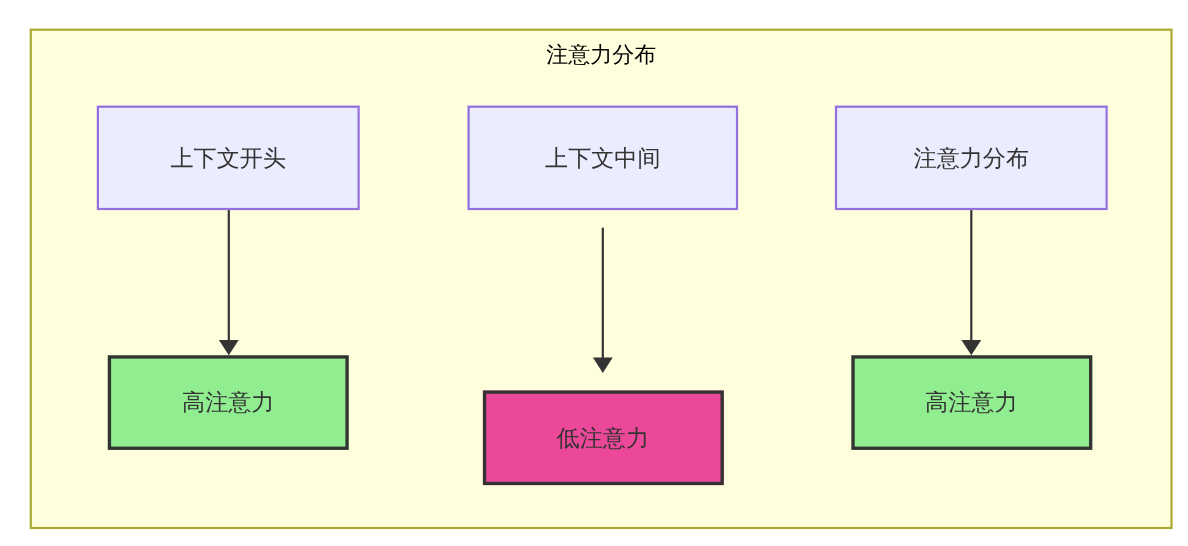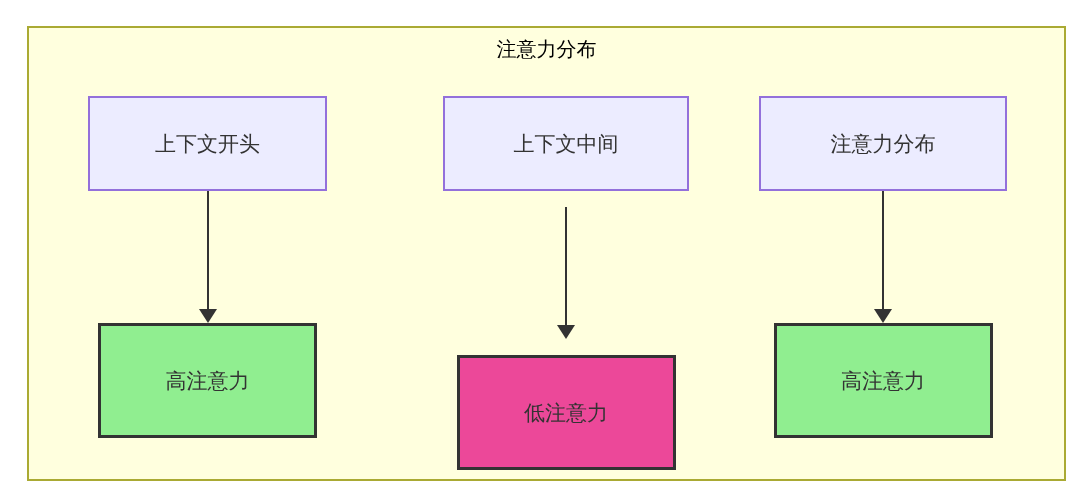--- a/index.html
+++ b/index.html
@@ -28,40 +28,40 @@
   }
 
   .col {
     position: absolute;
     top: 68px;
     display: flex;
     flex-direction: column;
     align-items: center;
   }
   .col1 { left: 59px;  width: 239px; }
-  .col2 { left: 414px; width: 246px; gap: 16px; }
+  .col2 { left: 396px; width: 246px; gap: 16px; }
   .col3 { left: 730px; width: 248px; }
 
   .node {
     display: flex;
     align-items: center;
     justify-content: center;
     font-size: 21px;
     color: #333333;
     text-align: right;
   }
   .node-top {
     width: 100%;
     height: 95px;
     background: #ececff;
     border: 2px solid #9370db;
   }
   .node-bottom {
     width: 219px;
-    height: 115px;
+    height: 86px;
     border: 3px solid #333333;
   }
   .fill-high { background: #90ee90; }
   .fill-low  { background: #ec4899; }
 
   .arrow {
     display: flex;
     flex-direction: column;
     align-items: center;
     height: 132px;

